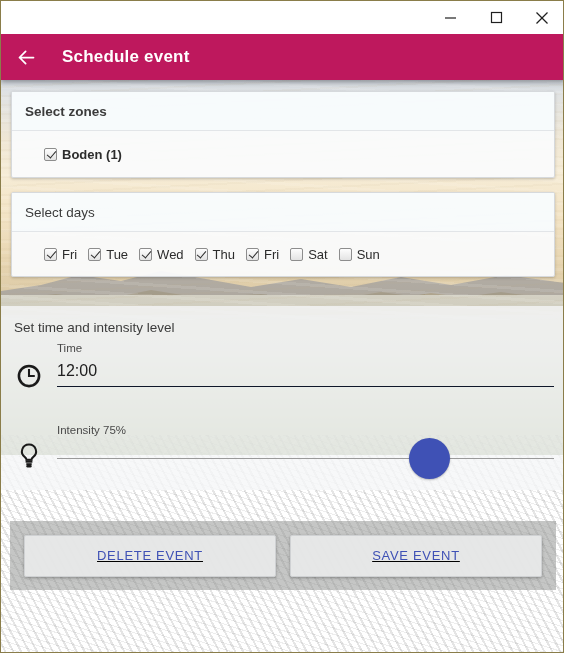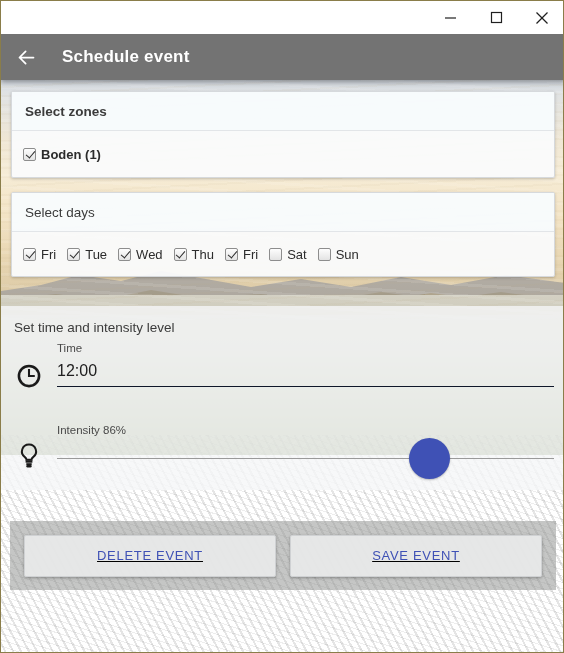--- a/index.html
+++ b/index.html
@@ -162,21 +162,21 @@
     align-items: center;
     padding-left: 13px;
     font-size: 13.5px;
     color: #3b3b3b;
     border-bottom: 1px solid #e2e5e8;
     background: rgba(247,250,252,.85);
   }
   .card-body {
     display: flex;
     align-items: center;
-    padding-left: 11px;
+    padding-left: 32px;
   }
 
   #card-zones { top: 11px; font-weight: bold; }
   #card-zones .card-body { height: 46px; }
   #card-days  { top: 112px; }
   #card-days .card-body { height: 44px; }
 
   .cbrow { display: flex; align-items: center; }
   .cbitem {
     display: flex;
@@ -318,21 +318,21 @@
       </svg>
     </div>
     <div class="winbtn">
       <svg width="14" height="14" viewBox="0 0 14 14">
         <line x1="1.5" y1="1.5" x2="12.5" y2="12.5" stroke="#202020" stroke-width="1.3"></line>
         <line x1="12.5" y1="1.5" x2="1.5" y2="12.5" stroke="#202020" stroke-width="1.3"></line>
       </svg>
     </div>
   </div>
 
-  <div id="appbar" style="background: #737373;">
+  <div id="appbar" style="background: #be185d;">
     <div id="back-arrow">
       <svg width="21" height="21" viewBox="0 0 24 24">
         <path d="M20 12H4M11 5l-7 7 7 7" fill="none" stroke="#ffffff" stroke-width="2" stroke-linecap="round" stroke-linejoin="round"></path>
       </svg>
     </div>
     <div id="appbar-title">Schedule event</div>
   </div>
 
   <div id="bg">
     <div class="bg-layer" id="sky"></div>
@@ -418,21 +418,21 @@
       <div class="field-row" id="row-intensity">
         <div class="field-icon" id="icon-bulb-wrap">
           <svg width="22" height="28" viewBox="0 0 22 28">
             <path d="M11 2.4a7 7 0 0 0-4.1 12.7c.9.7 1.5 1.6 1.6 2.6h5c.1-1 .7-1.9 1.6-2.6A7 7 0 0 0 11 2.4z" fill="none" stroke="#1a1a1a" stroke-width="2"></path>
             <rect x="7.6" y="18.3" width="6.8" height="2.4" fill="#1a1a1a"></rect>
             <rect x="8.3" y="21.2" width="5.4" height="2.2" fill="#1a1a1a"></rect>
             <path d="M9.6 24.2h2.8" stroke="#1a1a1a" stroke-width="2.4" stroke-linecap="round"></path>
           </svg>
         </div>
         <div class="field-main">
-          <div class="field-label">Intensity 86%</div>
+          <div class="field-label">Intensity 75%</div>
           <div id="slider">
             <div id="slider-track"></div>
             <div id="slider-thumb" style="background: rgb(63, 81, 181); left: 352.25px;"></div>
           </div>
         </div>
       </div>
     </div>
 
     <div id="actionbar">
       <div class="flatbtn" style="color: rgb(63, 81, 181);">DELETE EVENT</div>

